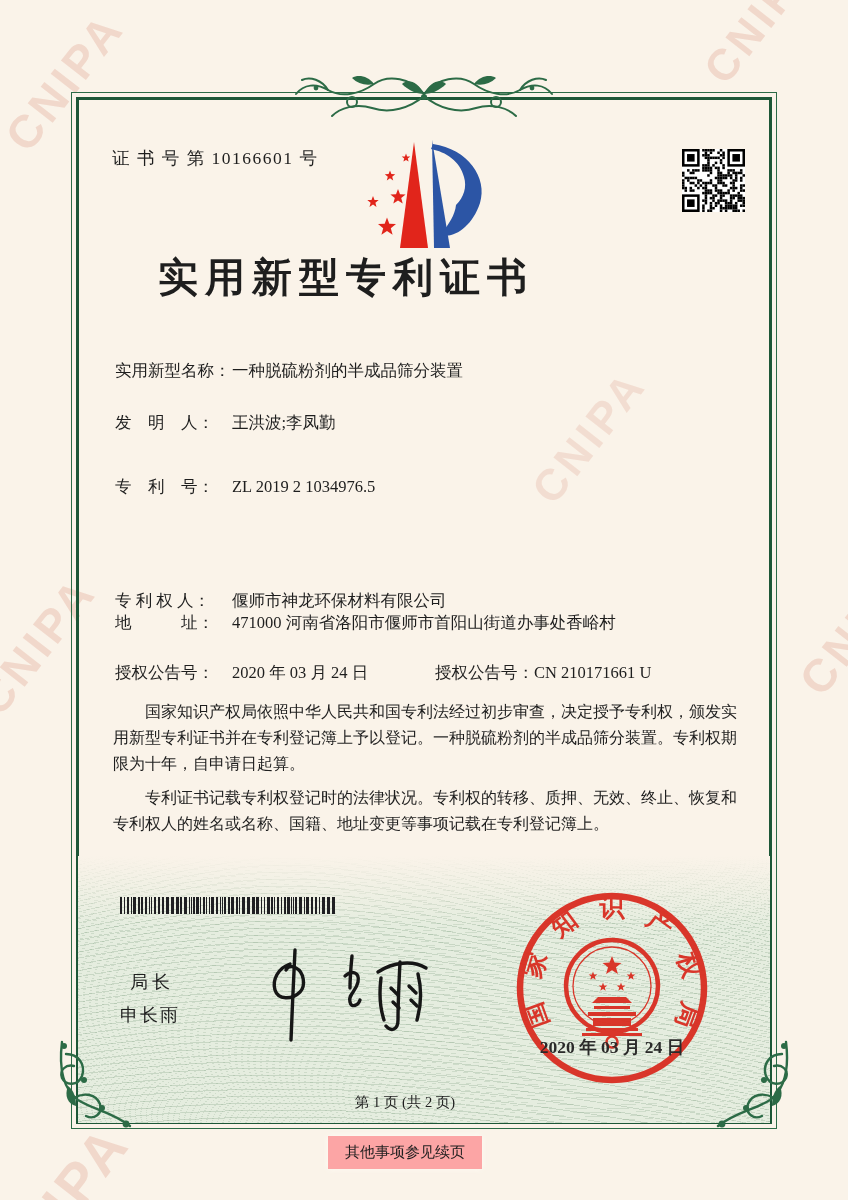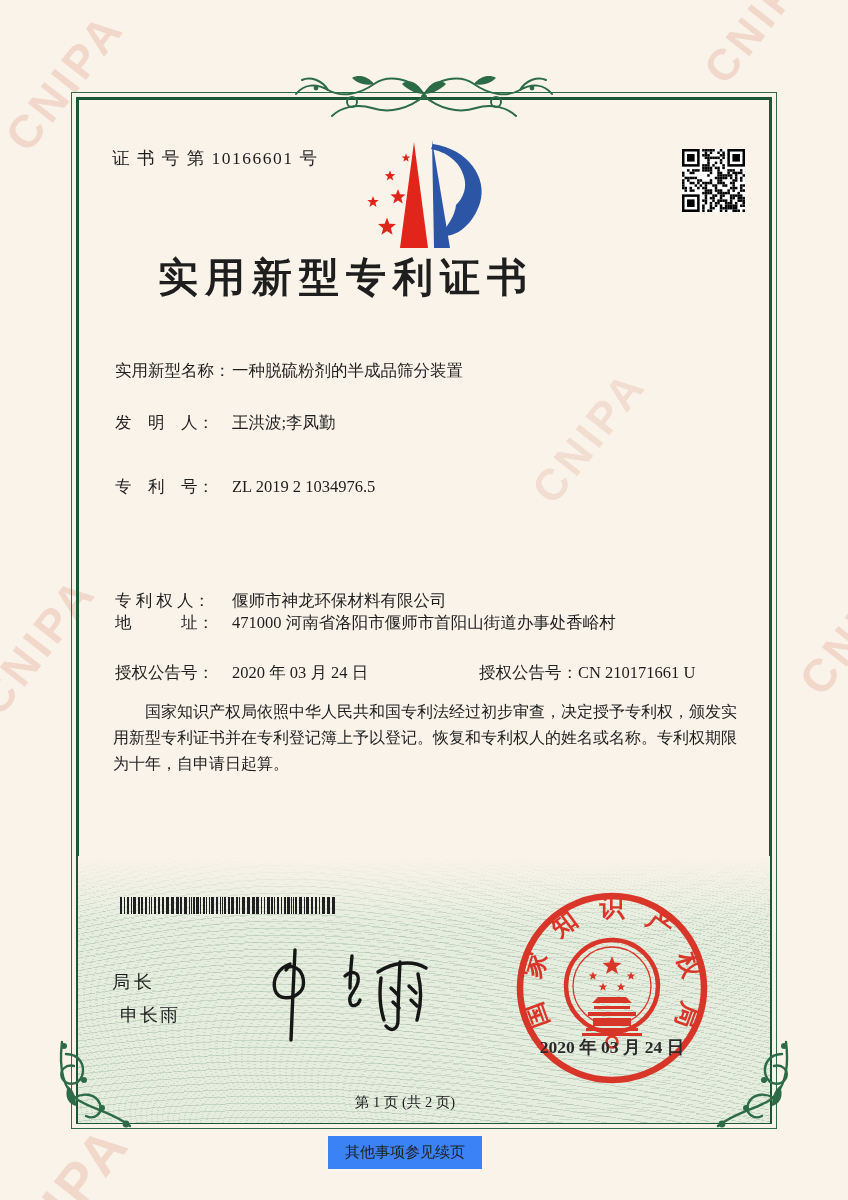--- a/index.html
+++ b/index.html
@@ -44,26 +44,26 @@
   }
   .row { position:absolute; left:115px; font-size:16.5px; white-space:nowrap; }
   .row .lbl { display:inline-block; min-width:117px; }
   .row .val { }
   .grant2 { position:absolute; left:435px; font-size:16.5px; white-space:nowrap; }
   .body-text {
     position:absolute; left:113px; top:699px; width:624px;
     font-size:16px; line-height:25.8px; text-align:justify;
   }
   .body-text p { text-indent:2em; margin-bottom:9px; }
-  .officer-title { position:absolute; left:112px; top:970px; font-size:18px; letter-spacing:4px; }
+  .officer-title { position:absolute; left:130px; top:970px; font-size:18px; letter-spacing:4px; }
   .officer-name  { position:absolute; left:120px; top:1003px; font-size:18px; letter-spacing:2px; }
   .page-info { position:absolute; left:0; top:1093px; width:810px; text-align:center; font-size:14.5px; }
   .cont-box {
     position:absolute; left:328px; top:1136px; width:154px; height:33px;
-    background:#3b82f6; text-align:center; line-height:33px; font-size:15px;
+    background:#fca5a5; text-align:center; line-height:33px; font-size:15px;
     box-shadow:0 0 6px rgba(255,253,246,.9);
   }
   svg { position:absolute; overflow:visible; }
   .seal-date-svg { font-weight:bold; }
 </style>
 </head>
 <body>
 
 <div class="page">
 
@@ -395,26 +395,27 @@
   </div>
   <div class="row" style="top:562px;margin-top:28px;">
     <span class="lbl">专 利 权 人：</span><span class="val">偃师市神龙环保材料有限公司</span>
   </div>
   <div class="row" style="top:612px;">
     <span class="lbl">地　　　址：</span><span class="val">471000 河南省洛阳市偃师市首阳山街道办事处香峪村</span>
   </div>
   <div class="row" style="top:662px;">
     <span class="lbl">授权公告号：</span><span class="val">2020 年 03 月 24 日</span>
   </div>
-  <div class="grant2" style="top:662px;margin-left:44px;">
+  <div class="grant2" style="top:662px;">
     <span class="lbl">授权公告号：</span><span class="val">CN 210171661 U</span>
   </div>
 
   <div class="body-text">
-    <p>国家知识产权局依照中华人民共和国专利法经过初步审查，决定授予专利权，颁发实用新型专利证书并在专利登记簿上予以登记。恢复和专利权人的姓名或名称。专利权期限为十年，自申请日起算。</p>
+    <p>国家知识产权局依照中华人民共和国专利法经过初步审查，决定授予专利权，颁发实用新型专利证书并在专利登记簿上予以登记。一种脱硫粉剂的半成品筛分装置。专利权期限为十年，自申请日起算。</p>
+    <p>专利证书记载专利权登记时的法律状况。专利权的转移、质押、无效、终止、恢复和专利权人的姓名或名称、国籍、地址变更等事项记载在专利登记簿上。</p>
   </div>
 
   <svg id="barcode" style="left:120px; top:897px;" width="220" height="18" viewBox="0 0 220 18">
       <rect x="0" y="0" width="2" height="17" fill="#1f1f22"></rect>
       <rect x="4" y="0" width="1" height="17" fill="#1f1f22"></rect>
       <rect x="7" y="0" width="2" height="17" fill="#1f1f22"></rect>
       <rect x="11" y="0" width="1" height="17" fill="#1f1f22"></rect>
       <rect x="13" y="0" width="3" height="17" fill="#1f1f22"></rect>
       <rect x="18" y="0" width="2" height="17" fill="#1f1f22"></rect>
       <rect x="21" y="0" width="2" height="17" fill="#1f1f22"></rect>

